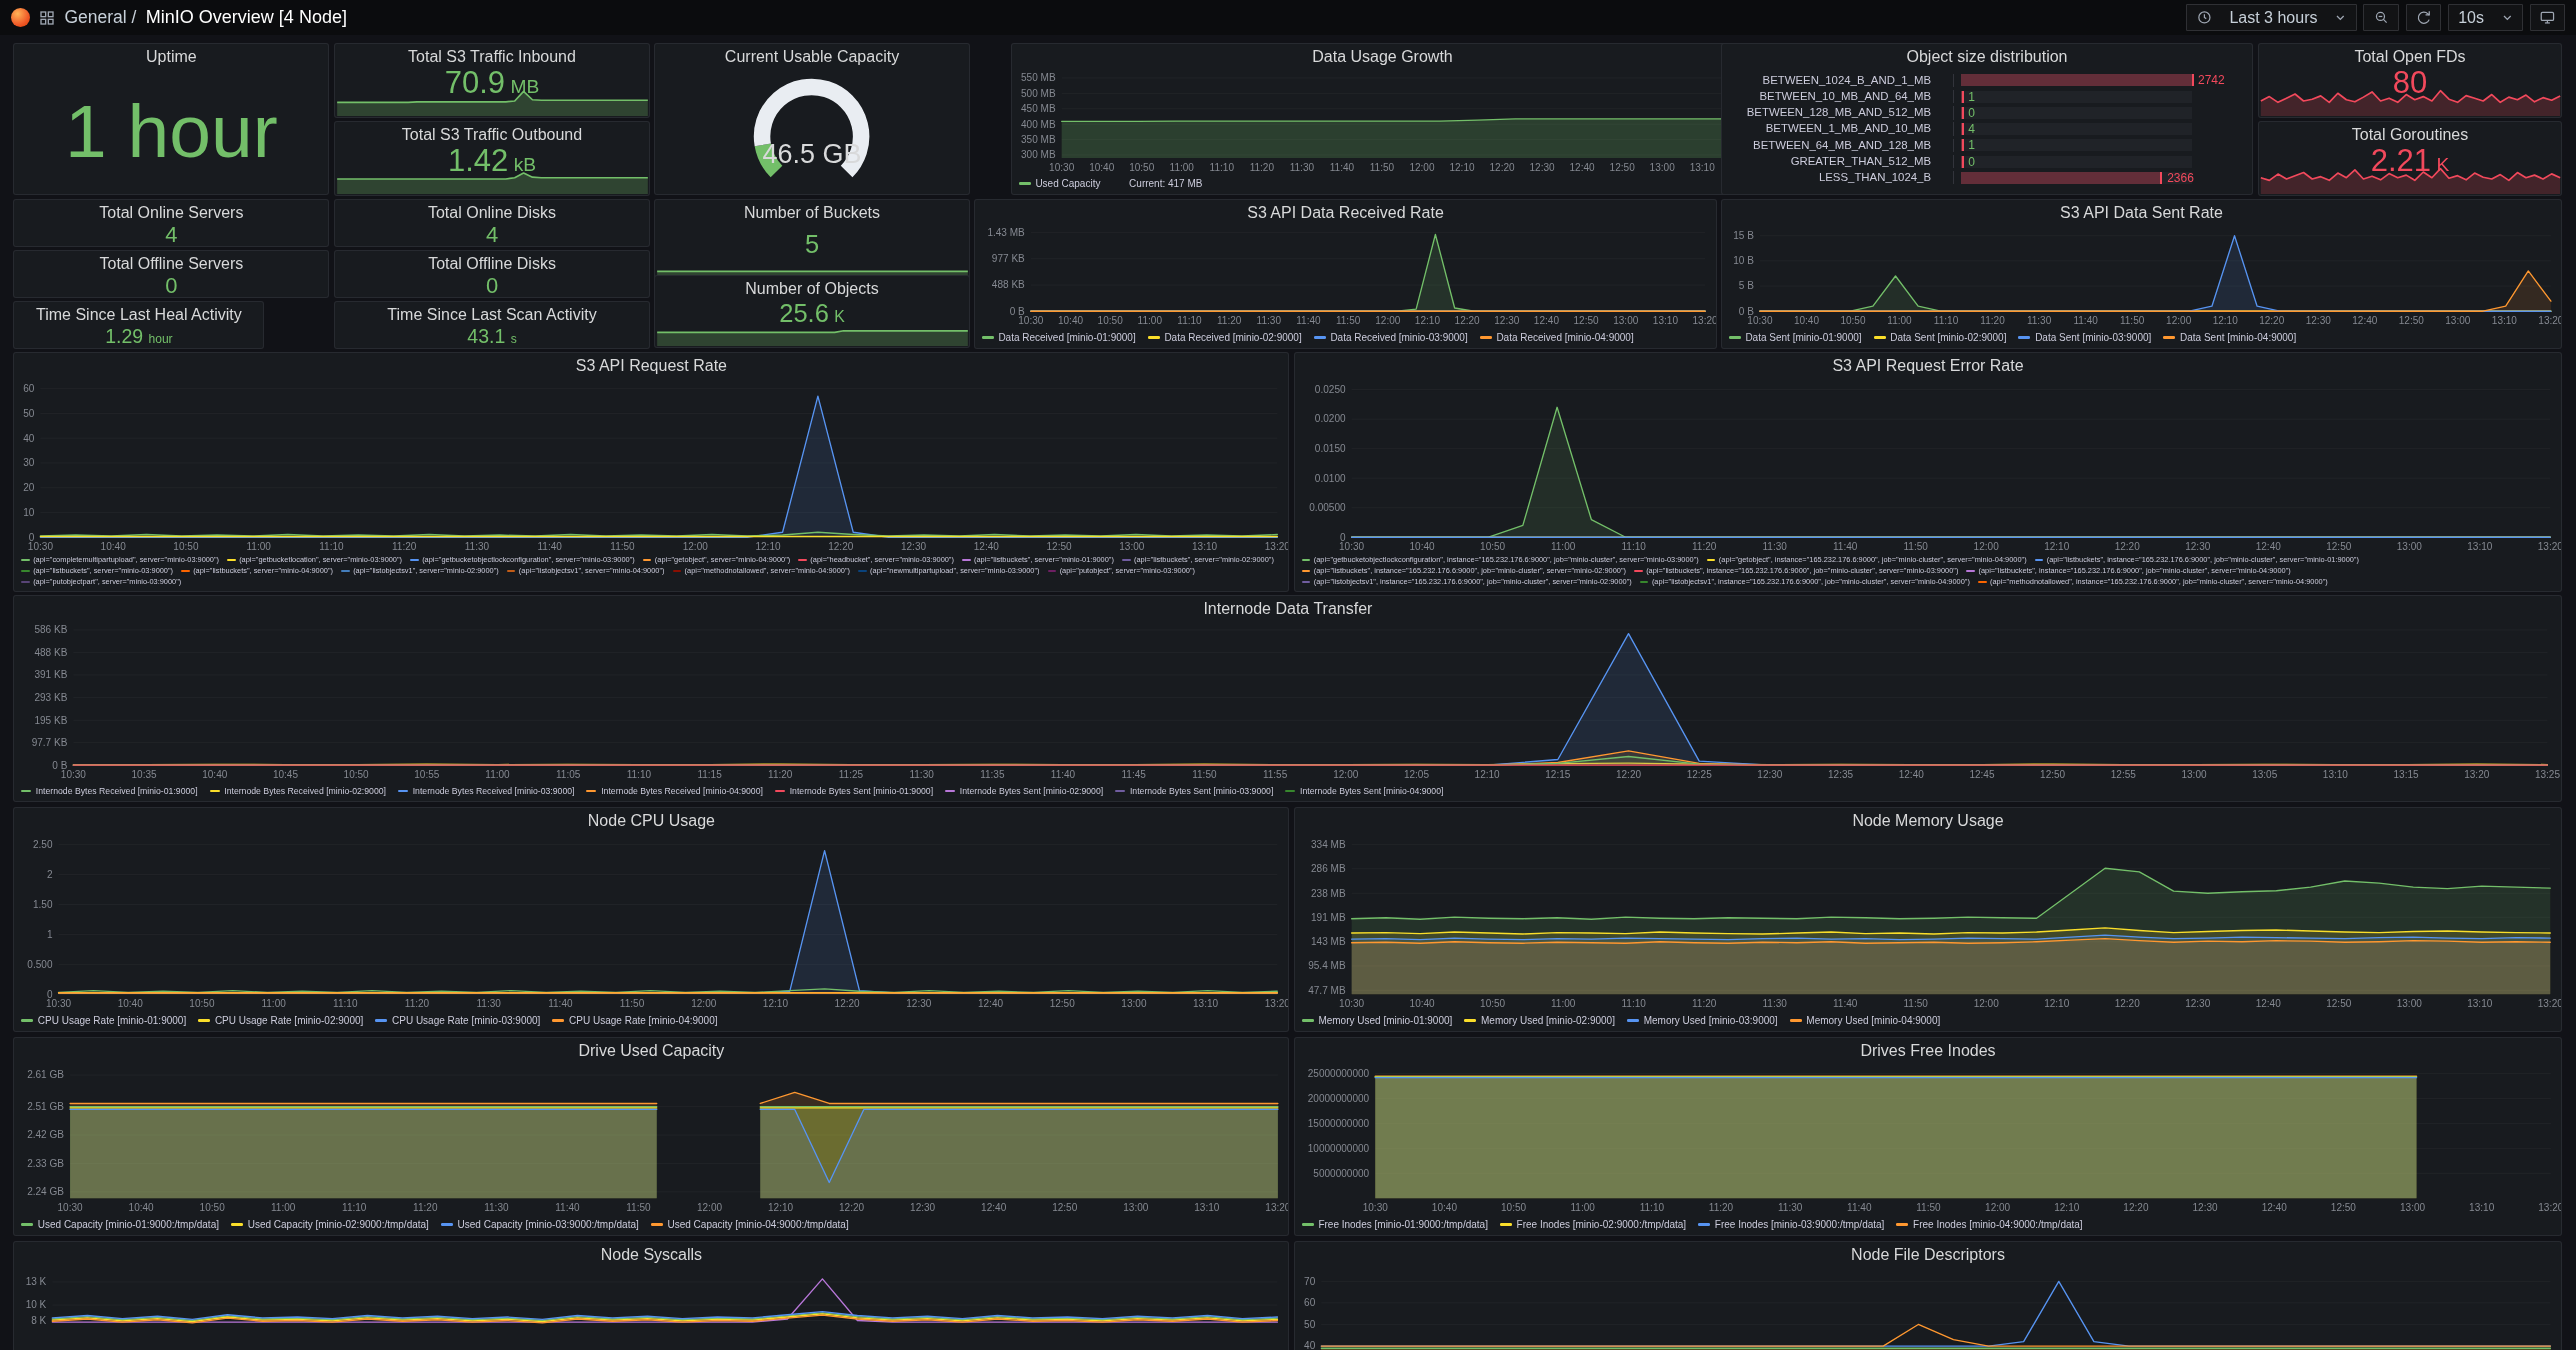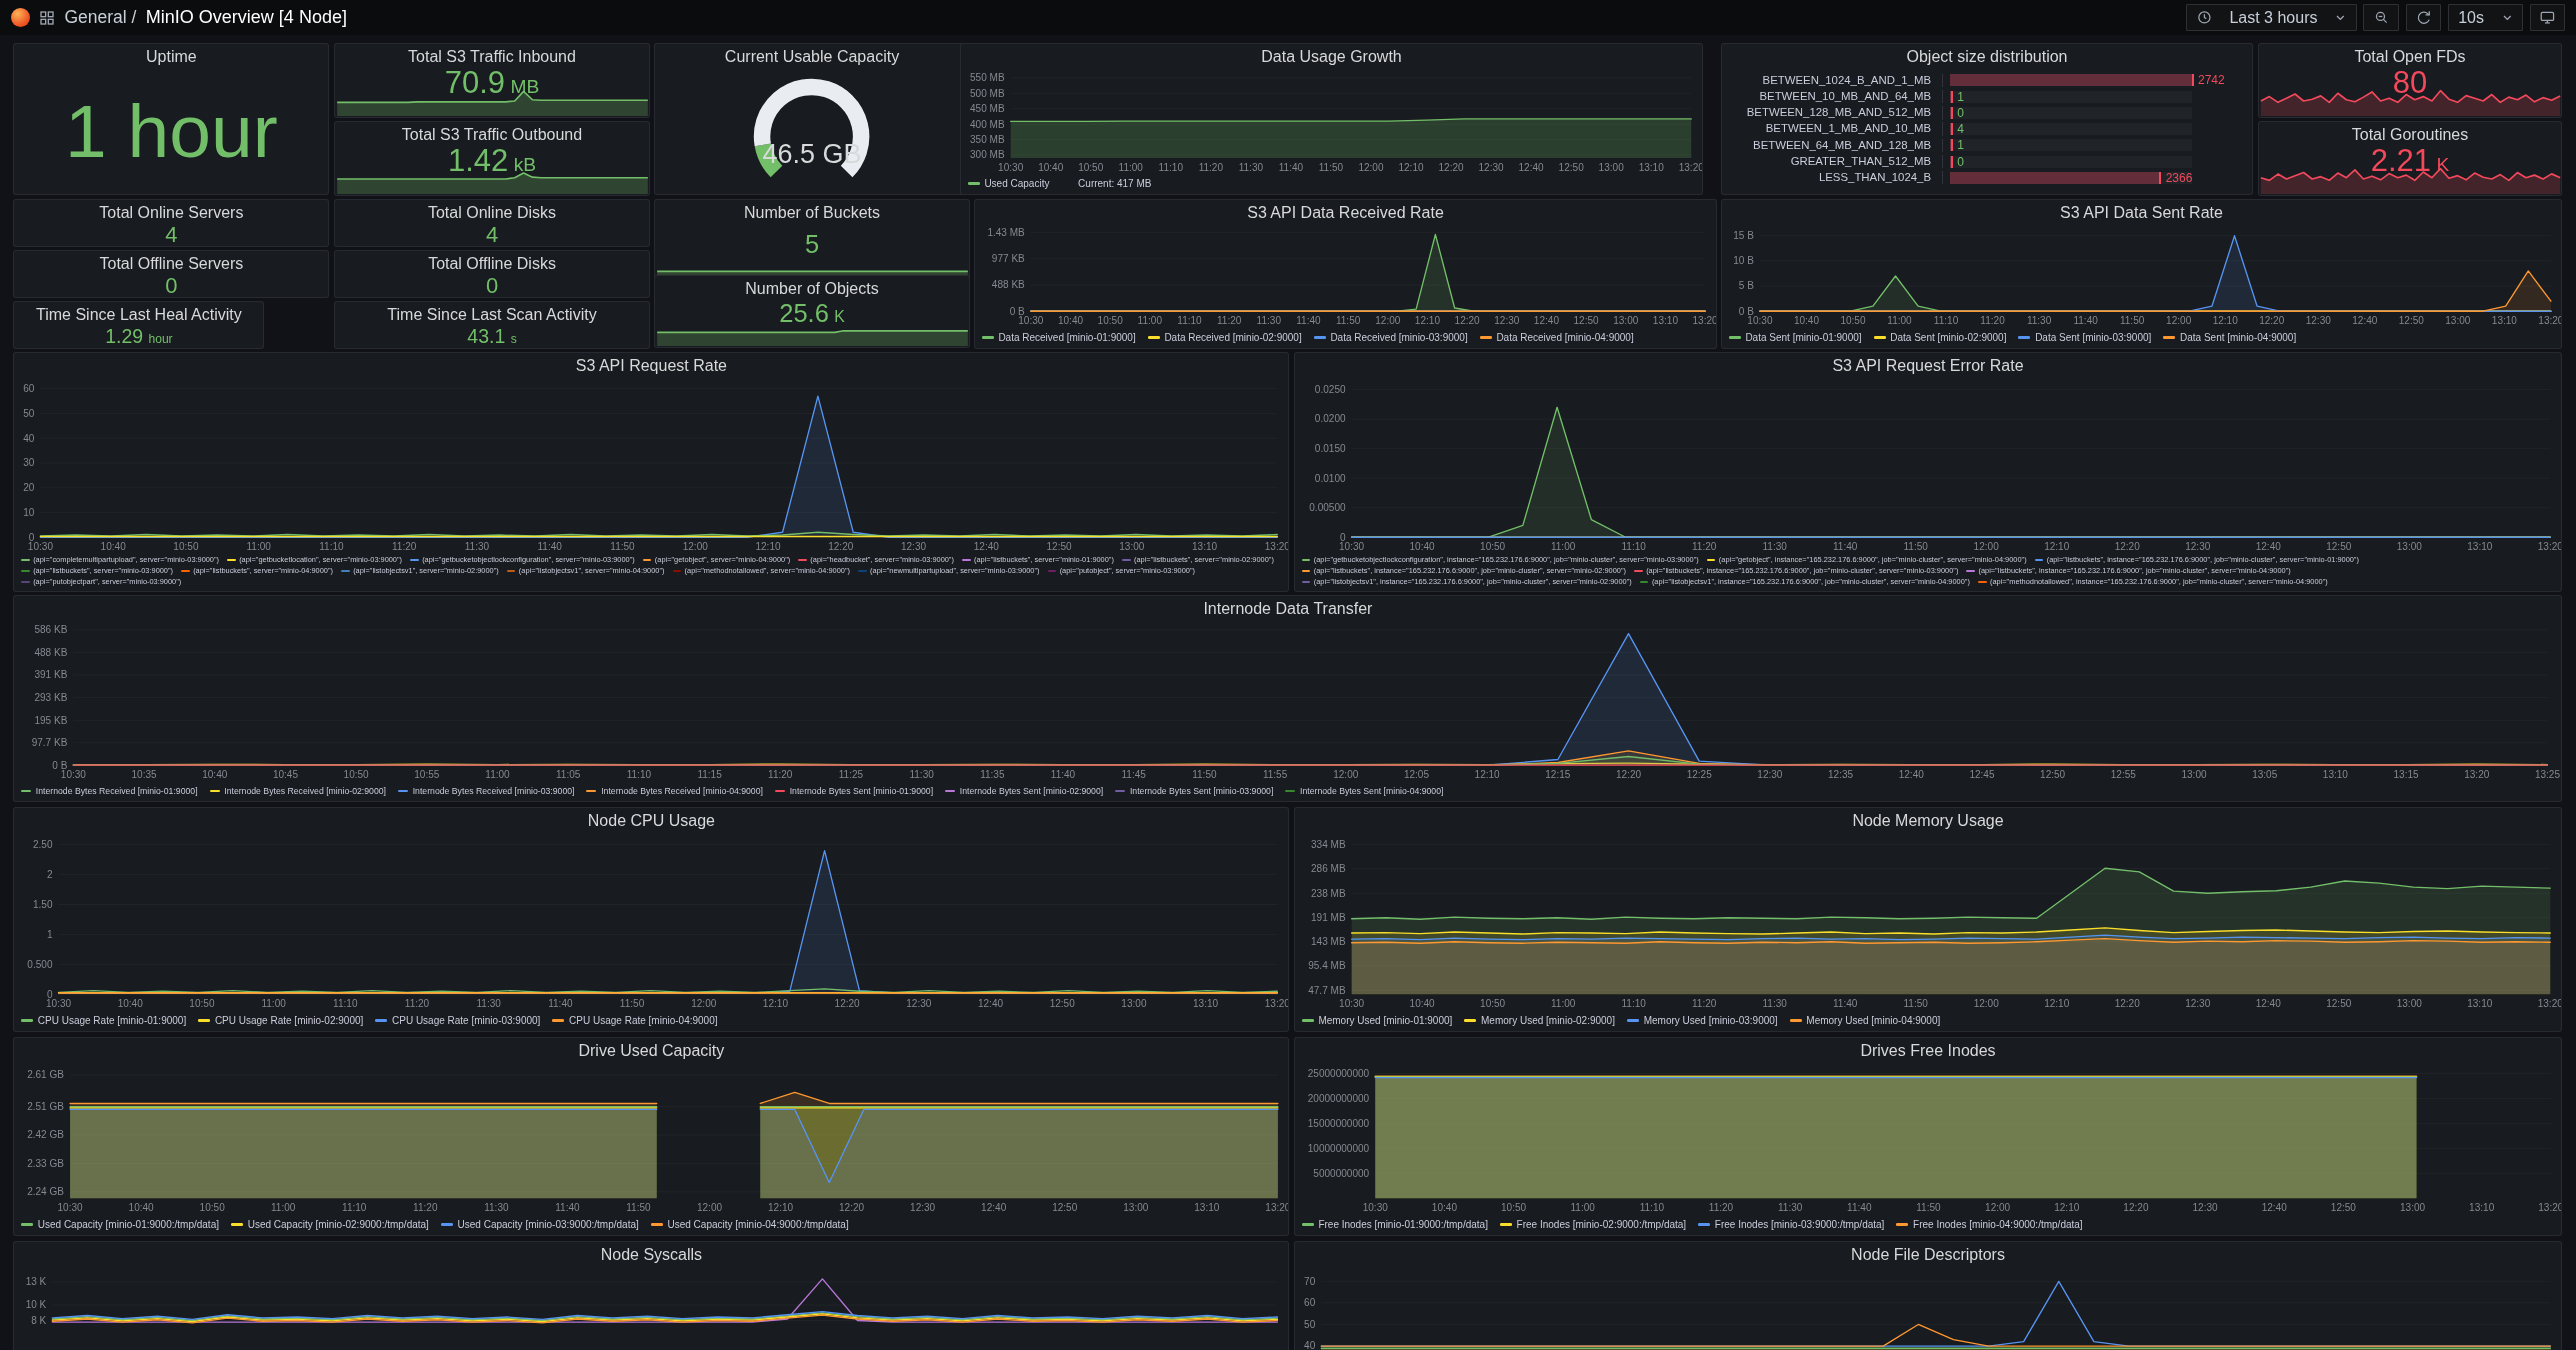--- a/index.html
+++ b/index.html
@@ -53,21 +53,21 @@
   .legend-value{margin-left:24px;color:#ccccdc;}
   .legend-sm .legend-item{font-size:8.7px;}
   .legend-sm .legend-swatch{width:10px;height:2px;}
   .legend-xs{column-gap:8px;}
   .legend-xs .legend-item{font-size:7.4px;gap:3.4px;}
   .legend-xs .legend-swatch{width:8.7px;height:2px;}
   
   .bars{flex:1;display:flex;flex-direction:column;justify-content:space-evenly;padding:2.7px 8px 6.7px;min-height:0;}
   .bar-row{display:flex;align-items:center;gap:6.7px;}
   .bar-label{flex:0 0 201px;text-align:right;font-size:11.4px;color:#ccccdc;white-space:nowrap;
-             overflow:hidden;border-right:1.3px solid rgba(204,204,220,0.15);padding-right:11px;height:13.4px;line-height:13.4px;}
+             overflow:hidden;border-right:1.3px solid rgba(204,204,220,0.15);padding-right:22px;height:13.4px;line-height:13.4px;}
   .bar-track{position:relative;flex:1;height:12px;}
   .bar-rail{position:absolute;left:0;top:0;bottom:0;width:calc(100% - 52px);background:rgba(204,204,220,0.05);}
   .bar-fill{position:absolute;left:0;top:0;bottom:0;background:rgba(242,73,92,0.32);border-right:2.7px solid #f2495c;}
   .bar-val{position:absolute;top:50%;transform:translateY(-50%);font-size:12px;font-weight:500;white-space:nowrap;}
   .bar-val.high{color:#f2495c;} .bar-val.low{color:#73bf69;}
 </style>
 </head>
 <body>
 
 <div class="dash">
@@ -177,21 +177,21 @@
     <h2 class="ptitle">Current Usable Capacity</h2>
     <div class="gauge-wrap">
       <svg class="gauge" viewBox="0 0 260 190">
         <path class="g-green" d="M 74.8 158.2 A 78 78 0 0 1 53.2 116.4"></path>
         <path class="g-white" d="M 53.2 116.4 A 78 78 0 1 1 185.2 158.2"></path>
       </svg>
       <div class="gauge-value">46.5 GB</div>
     </div>
   </section>
 
-  <section class="panel" style="left:960px;top:43px;width:743px;height:152px">
+  <section class="panel" style="left:1011px;top:43px;width:743px;height:152px">
     <h2 class="ptitle">Data Usage Growth</h2>
     <div class="chart">
         <svg width="741" height="109" viewBox="0 0 1104 162">
           <line x1="74" y1="129.40740740740742" x2="1088" y2="129.40740740740742" stroke="rgba(204,204,220,0.07)" stroke-width="1"></line>
           <text x="65" y="134.40740740740742" text-anchor="end">300 MB</text>
           <line x1="74" y1="106.44444444444444" x2="1088" y2="106.44444444444444" stroke="rgba(204,204,220,0.07)" stroke-width="1"></line>
           <text x="65" y="111.44444444444444" text-anchor="end">350 MB</text>
           <line x1="74" y1="83.48148148148148" x2="1088" y2="83.48148148148148" stroke="rgba(204,204,220,0.07)" stroke-width="1"></line>
           <text x="65" y="88.48148148148148" text-anchor="end">400 MB</text>
           <line x1="74" y1="60.51851851851852" x2="1088" y2="60.51851851851852" stroke="rgba(204,204,220,0.07)" stroke-width="1"></line>

